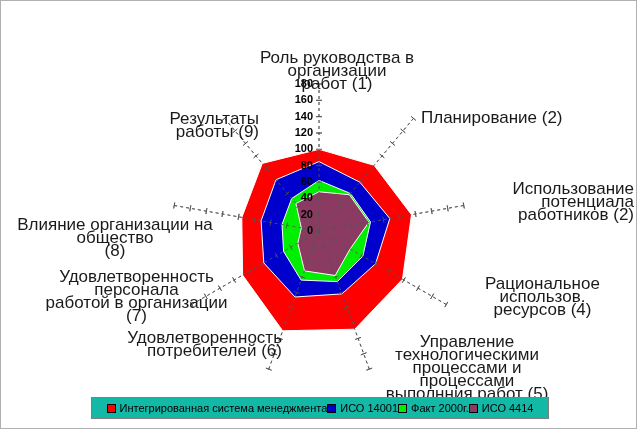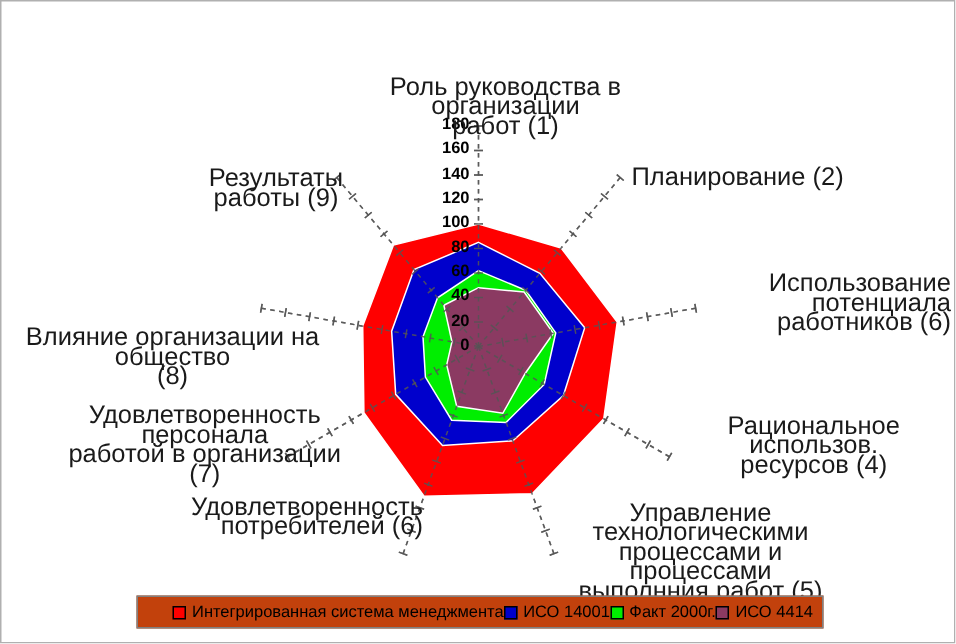--- a/index.html
+++ b/index.html
@@ -39,25 +39,25 @@
     text-align: right;
     width: 30px;
   }
   #legend {
     position: absolute;
     left: 90px;
     top: 396px;
     width: 458px;
     height: 22px;
     border: 1px solid #808080;
-    background: #c2410c;
+    background: #14b8a6;
     box-sizing: border-box;
     display: flex;
     align-items: center;
-    justify-content: flex-end;
+    justify-content: center;
     padding: 0 6px;
   }
   .legend-entry {
     display: flex;
     align-items: center;
     gap: 4px;
     font-size: 11px;
     color: #000000;
     white-space: nowrap;
   }
@@ -275,32 +275,32 @@
       <div class="tick-label" style="left: 282px; top: 174px;">60</div>
       <div class="tick-label" style="left: 282px; top: 190.333px;">40</div>
       <div class="tick-label" style="left: 282px; top: 206.667px;">20</div>
       <div class="tick-label" style="left: 282px; top: 223px;">0</div>
     </div>
   <div id="label-layer">
       <div class="axis-label" style="left: 236px; top: 50px; width: 200px; text-align: center;">Роль руководства в организации
 работ (1)</div>
       <div class="axis-label" style="left: 420px; top: 110px; width: 150px; text-align: left;">Планирование (2)</div>
       <div class="axis-label" style="left: 468px; top: 181px; width: 165px; text-align: right;">Использование потенциала
-работников (6)</div>
+работников (2)</div>
       <div class="axis-label" style="left: 450px; top: 276px; width: 183px; text-align: center;">Рациональное использов.
 ресурсов (4)</div>
       <div class="axis-label" style="left: 377px; top: 334px; width: 178px; text-align: center;">Управление технологическими
 процессами и процессами
 выполнния работ (5)</div>
       <div class="axis-label" style="left: 66px; top: 330px; width: 215px; text-align: right;">Удовлетворенность потребителей (6)</div>
       <div class="axis-label" style="left: 33px; top: 269px; width: 205px; text-align: center;">Удовлетворенность персонала
 работой в организации (7)</div>
       <div class="axis-label" style="left: 8px; top: 179px; width: 212px; text-align: center; margin-top: 38px;">Влияние организации на общество
 (8)</div>
-      <div class="axis-label" style="left: 108px; top: 111px; width: 150px; text-align: center;">Результаты работы (9)</div>
+      <div class="axis-label" style="left: 108px; top: 111px; width: 150px; text-align: right;">Результаты работы (9)</div>
     </div>
 
   <div id="legend">
       <div class="legend-entry">
         <span class="legend-swatch" style="background: rgb(255, 0, 0);"></span>
         <span>Интегрированная система менеджмента</span>
       </div>
       <div class="legend-entry">
         <span class="legend-swatch" style="background: rgb(0, 0, 204);"></span>
         <span>ИСО 14001</span>

